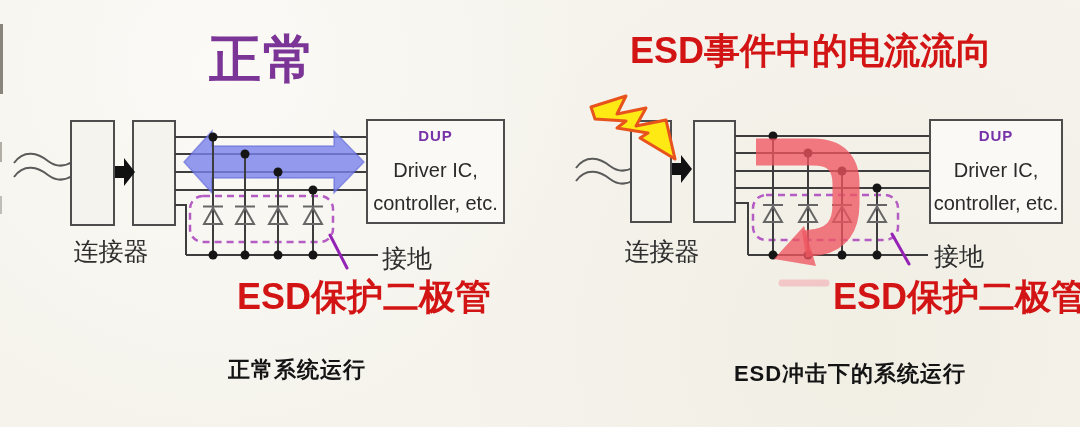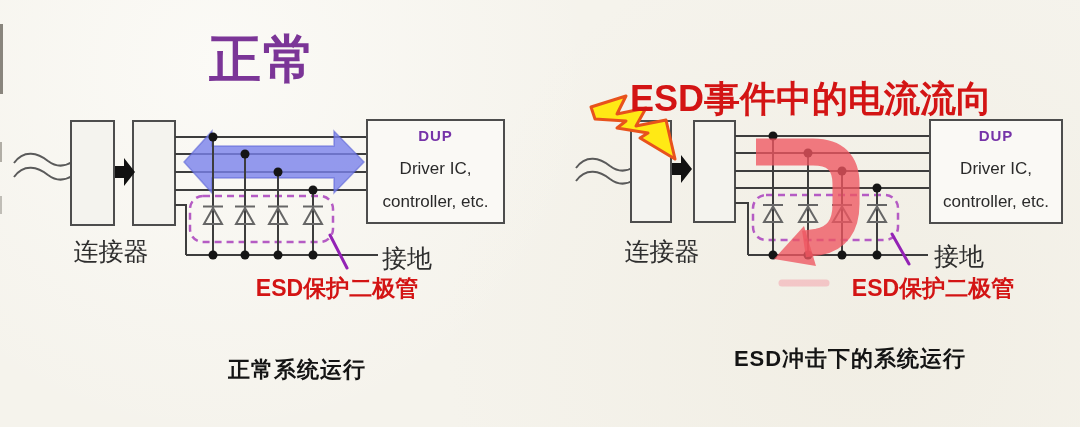--- a/index.html
+++ b/index.html
@@ -15,24 +15,24 @@
   body{font-family:"Liberation Sans","DejaVu Sans",sans-serif;background:#e9e7e0;}
   #stage{position:relative;width:1080px;height:427px;background:var(--background);overflow:hidden;
          background-image:radial-gradient(circle at 20% 15%, #fbfaf6 0%, rgba(251,250,246,0) 40%),
                           radial-gradient(circle at 80% 80%, #f1eee4 0%, rgba(241,238,228,0) 45%);}
   #diagram-svg{position:absolute;left:0;top:0;}
   .t{position:absolute;white-space:nowrap;text-align:center;}
   .center{text-align:center;}
   .title-purple{color:var(--accent_purple);font-size:52px;font-weight:bold;letter-spacing:2px;}
   .title-red{color:var(--accent_red);font-size:36px;font-weight:bold;}
   .cjk-label{color:var(--label_dark);font-size:25px;}
-  .esd-label{color:var(--accent_red);font-size:23px;font-weight:bold;}
+  .esd-label{color:var(--accent_red);font-size:36px;font-weight:bold;}
   .caption{color:var(--text_dark);font-size:22px;font-weight:bold;letter-spacing:1px;}
   .dup-title{color:var(--dup_purple);font-size:15px;font-weight:bold;letter-spacing:1px;}
-  .dup-line{color:#2a2a2a;font-size:17px;}
+  .dup-line{color:#2a2a2a;font-size:20px;}
   .wire{stroke:var(--diagram_line);stroke-width:2;fill:none;}
   .wavy{stroke:#5a5a5a;stroke-width:2;fill:none;}
   .box{fill:var(--box_fill);stroke:#4d4d4d;stroke-width:2;}
   .dupbox{fill:var(--box_fill_light);stroke:#4d4d4d;stroke-width:2;}
   .dashedbox{fill:none;stroke:var(--dashed_purple);stroke-width:2.5;stroke-dasharray:7 5;}
   .diode{stroke:var(--diode_gray);stroke-width:2;fill:none;}
   .dot{fill:#151515;}
   .blackarrow{fill:#111;}
   .callout{stroke:var(--callout_purple);stroke-width:3;stroke-linecap:round;}
   .bluearrow{fill:var(--arrow_blue);stroke:var(--arrow_blue_edge);stroke-width:1.5;}
@@ -173,35 +173,35 @@
 
       <path class="redarrow" d="M756 152 H813 Q846 152 846 184 V204 Q846 237 818 242 L804 244"></path>
       <polygon class="redarrowhead" points="774,259 804,226 816,266"></polygon>
       <line class="redfade" x1="782" y1="283" x2="826" y2="283"></line>
 
       <polygon class="bolt" points="591,107 626,96 617,114 646,108 636,126 666,120 675,159 640,138 648,133 617,128 626,121 595,119"></polygon>
     </g>
   </svg>
 
   <div class="t center title-purple" style="left:183px;top:25px;width:160px;">正常</div>
-  <div class="t center title-red" style="left:630px;top:27px;width:340px;margin-top:48px;">ESD事件中的电流流向</div>
+  <div class="t center title-red" style="left:630px;top:27px;width:340px;">ESD事件中的电流流向</div>
 
   <div class="t center dup-title" style="left:367px;top:127px;width:137px;">DUP</div>
   <div class="t center dup-line" style="left:367px;top:159px;width:137px;">Driver IC,</div>
   <div class="t center dup-line" style="left:367px;top:192px;width:137px;">controller, etc.</div>
 
   <div class="t center dup-title" style="left:930px;top:127px;width:132px;">DUP</div>
   <div class="t center dup-line" style="left:930px;top:159px;width:132px;">Driver IC,</div>
   <div class="t center dup-line" style="left:930px;top:192px;width:132px;">controller, etc.</div>
 
   <div class="t center cjk-label" style="left:51px;top:235px;width:120px;">连接器</div>
   <div class="t center cjk-label" style="left:602px;top:235px;width:120px;">连接器</div>
 
   <div class="t cjk-label" style="left:382px;top:242px;">接地</div>
   <div class="t cjk-label" style="left:934px;top:240px;">接地</div>
 
   <div class="t center esd-label" style="left:237px;top:273px;width:200px;">ESD保护二极管</div>
   <div class="t center esd-label" style="left:833px;top:273px;width:200px;">ESD保护二极管</div>
 
   <div class="t center caption" style="left:187px;top:355px;width:220px;">正常系统运行</div>
-  <div class="t center caption" style="left:700px;top:344px;width:300px;">ESD冲击下的系统运行</div>
+  <div class="t center caption" style="left:700px;top:359px;width:300px;">ESD冲击下的系统运行</div>
 
 </div>
 
 </body></html>

